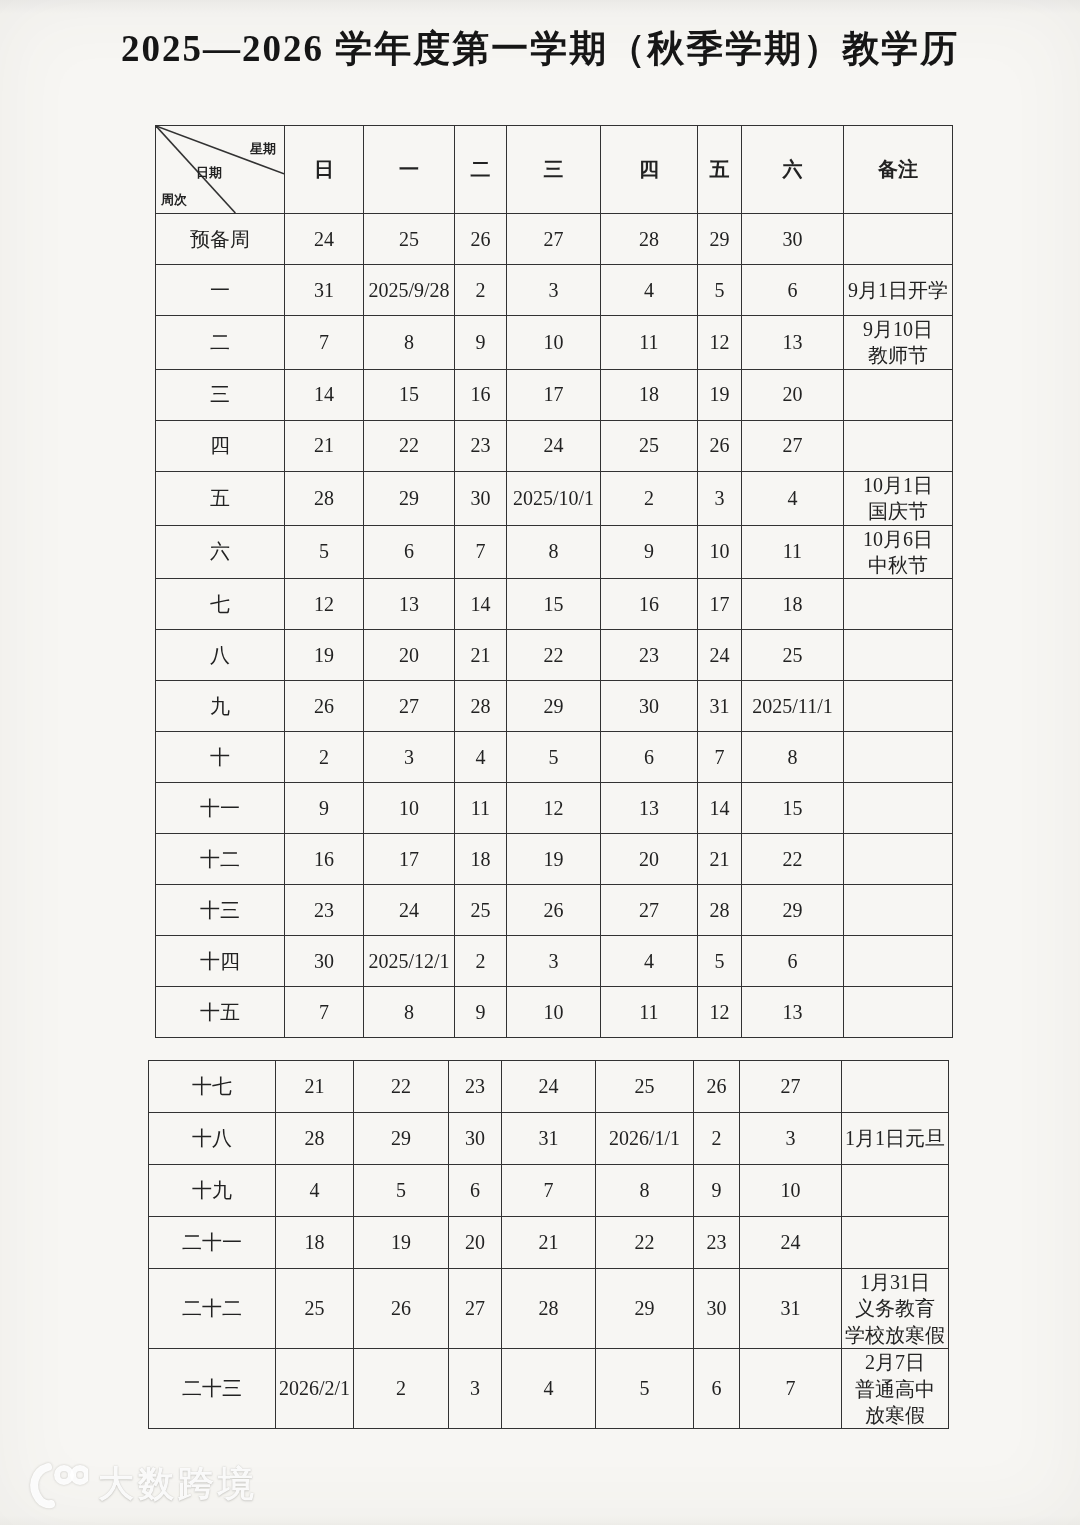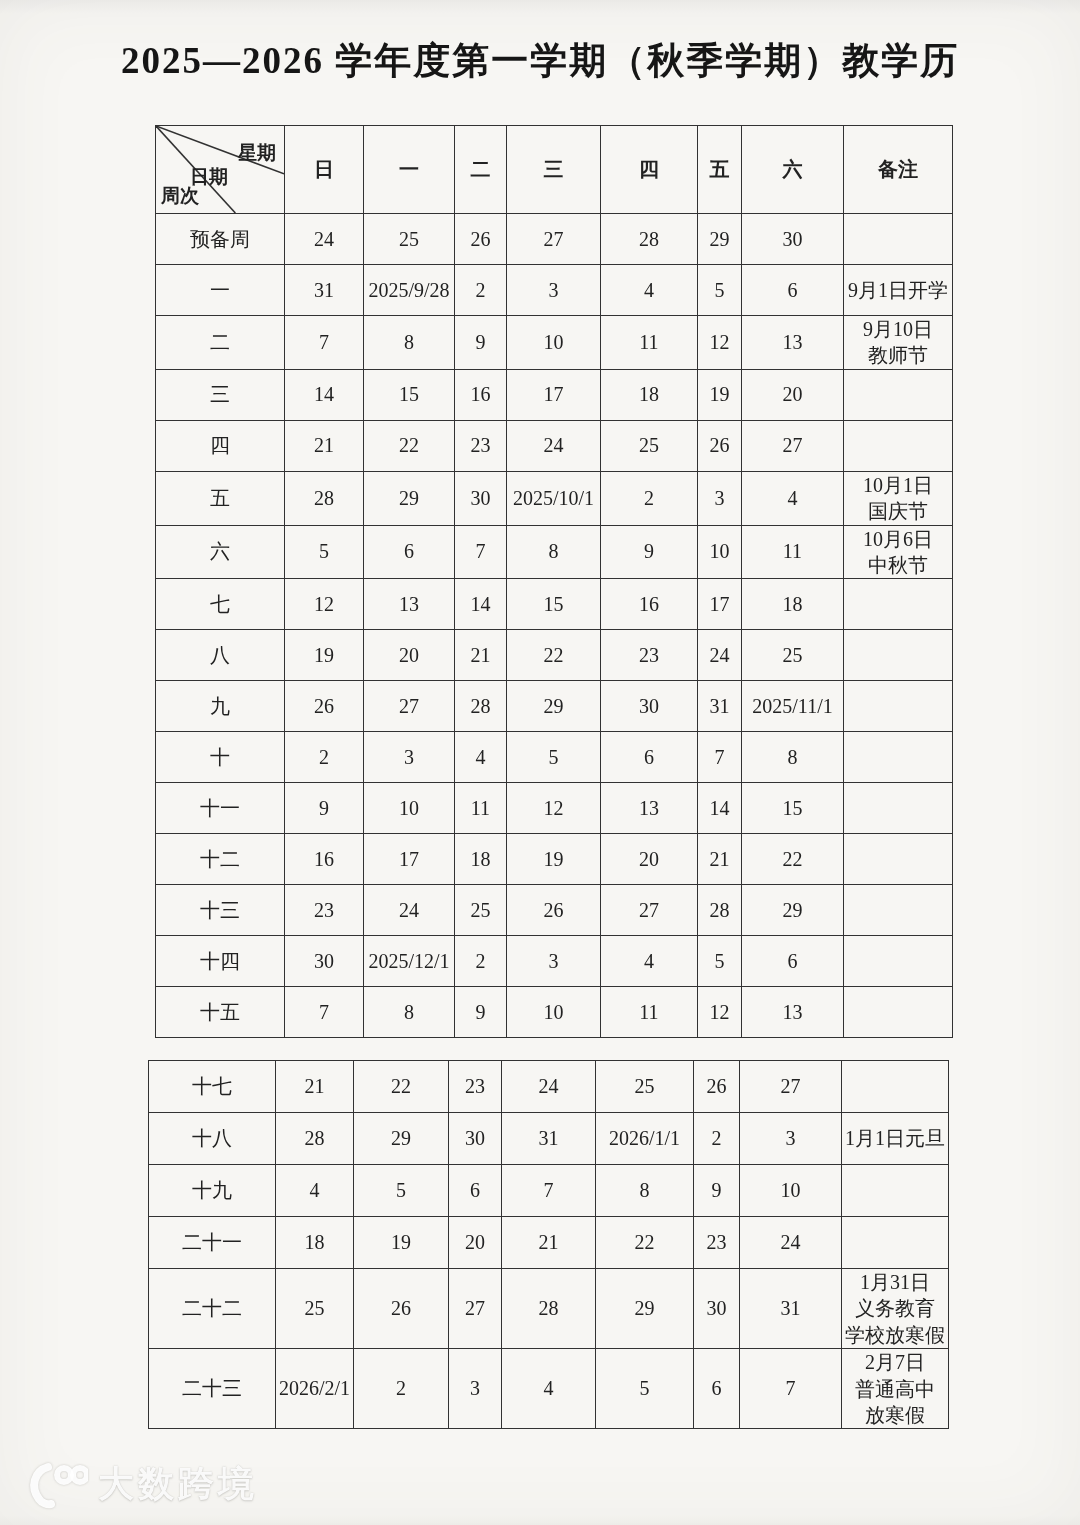--- a/index.html
+++ b/index.html
@@ -13,21 +13,21 @@
   .page{
     position:relative;width:1080px;height:1525px;
     background:linear-gradient(180deg,#efeeec 0,#f7f6f3 14px,#f7f6f3 calc(100% - 10px),#f2f1ee 100%);
     box-shadow:inset 0 0 80px rgba(90,85,75,.06);
   }
   .title{
     position:absolute;left:0;right:0;top:24px;
     text-align:center;
     font-size:37px;font-weight:bold;
     letter-spacing:2px;color:#161616;
-    margin:12px;
+    margin:0;
   }
   table.cal{
     position:absolute;
     border-collapse:collapse;
     table-layout:fixed;
     background:transparent;
   }
   table.cal th,table.cal td{
     border:1.6px solid #323232;
     text-align:center;vertical-align:middle;
@@ -39,23 +39,23 @@
   table.cal#cal-lower{left:148px;top:1060px;width:800px;}
   table.cal#cal-upper th{height:87px;font-size:20px;font-weight:600;}
   table.cal#cal-upper td{height:50px;}
   table.cal#cal-lower td{height:51px;}
   table.cal#cal-lower tr.tall td{height:70px;}
   td.week{font-size:19px;}
   td.date{font-size:17px;letter-spacing:0;}
   td.remark{font-size:17px;line-height:1.32;white-space:pre-line;padding:2px 3px;}
   th.corner{position:relative;padding:0;}
   th.corner svg.diag{position:absolute;left:0;top:0;width:100%;height:100%;}
-  th.corner .lab{position:absolute;font-size:19px;font-weight:600;color:#222;}
+  th.corner .lab{position:absolute;font-size:13px;font-weight:600;color:#222;}
   th.corner .lab-week{right:8px;top:14px;}
-  th.corner .lab-date{left:34px;top:38px;}
+  th.corner .lab-date{left:40px;top:38px;}
   th.corner .lab-wkno{left:5px;bottom:4px;}
   
   .watermark{
     position:absolute;left:26px;bottom:16px;
     display:flex;align-items:center;gap:10px;
     color:rgba(255,255,255,.92);
     text-shadow:0 0 1px rgba(150,148,142,.55),0 1px 2px rgba(150,148,142,.35);
     pointer-events:none;
   }
   .watermark .wm-text{

